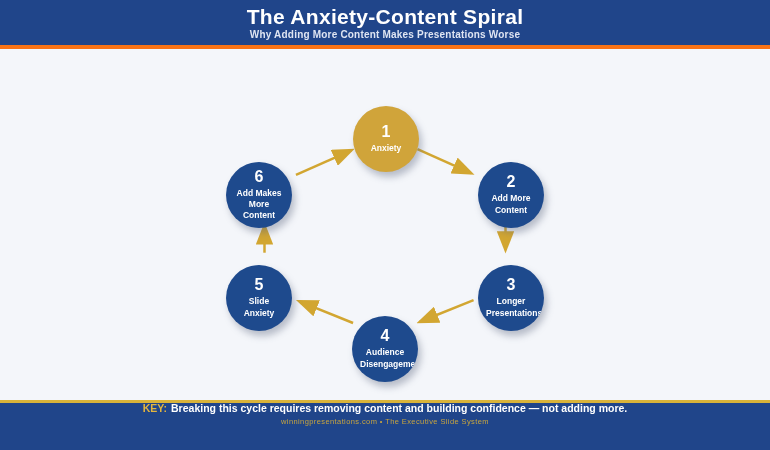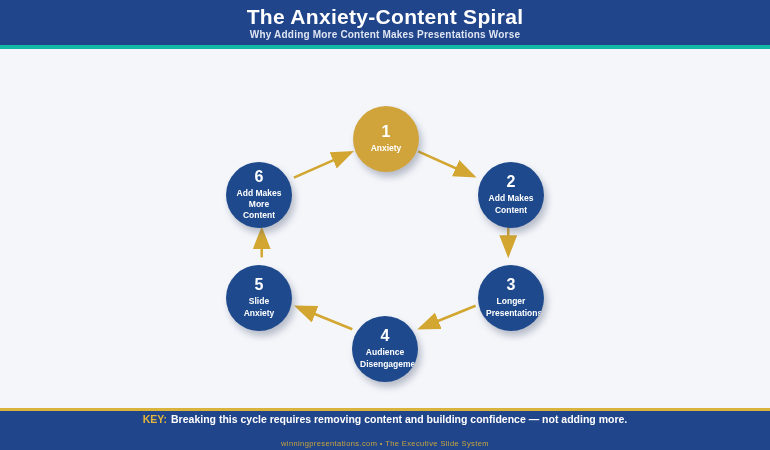--- a/index.html
+++ b/index.html
@@ -14,21 +14,21 @@
     overflow: hidden;
     display: flex;
     flex-direction: column;
     background: #f4f6fa;
   }
 
   
   .header {
     height: 45px;
     background: #20458a;
-    border-bottom: 4px solid #14b8a6;
+    border-bottom: 4px solid #f97316;
     display: flex;
     flex-direction: column;
     align-items: center;
     justify-content: center;
   }
   .header .title {
     color: #ffffff;
     font-size: 21px;
     font-weight: bold;
     letter-spacing: 0.3px;
@@ -90,41 +90,40 @@
   .node-4 { left: 352px; top: 267px; }
   .node-5 { left: 226px; top: 216px; }
   .node-6 { left: 226px; top: 113px; }
 
   
   .footer-rule {
     height: 3px;
     background: #d9b33a;
   }
   .footer {
-    height: 39px;
+    height: 47px;
     background: #20458a;
     display: flex;
     flex-direction: column;
     align-items: center;
-    justify-content: center;
   }
   .key-line {
     font-size: 10.5px;
     color: #ffffff;
     font-weight: bold;
     line-height: 1;
   }
   .key-line .key-label {
     color: #e3b53e;
     margin-right: 4px;
   }
   .credit {
     font-size: 7.5px;
     color: #c7a43f;
-    margin-top: 16px;
+    margin-top: 4px;
     letter-spacing: 0.4px;
     line-height: 1;
   }
 </style>
 </head>
 <body>
 
 <div class="slide">
 
   <div class="header">
@@ -150,21 +149,21 @@
       </g>
     </svg>
 
     <div class="node node--gold node-1">
       <span class="num">1</span>
       <span class="label">Anxiety</span>
     </div>
 
     <div class="node node--blue node-2">
       <span class="num">2</span>
-      <span class="label">Add Makes Content</span>
+      <span class="label">Add More Content</span>
     </div>
 
     <div class="node node--blue node-3">
       <span class="num">3</span>
       <span class="label">Longer Presentations</span>
     </div>
 
     <div class="node node--blue node-4">
       <span class="num">4</span>
       <span class="label">Audience Disengagement</span>

